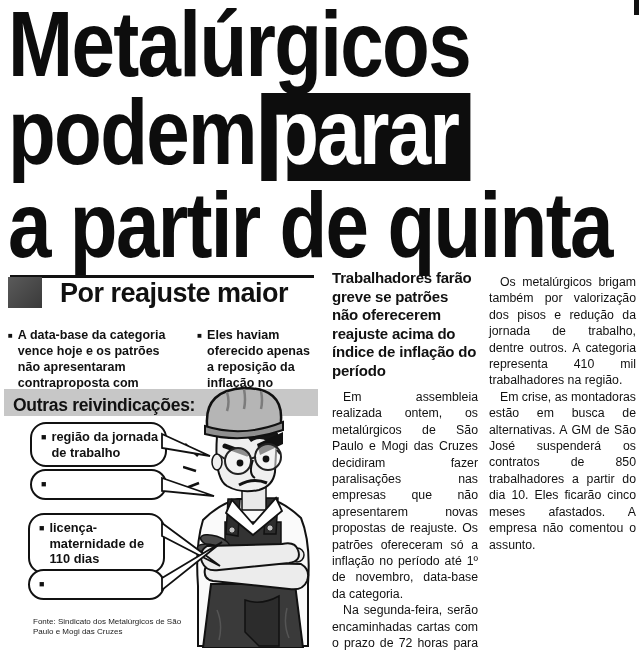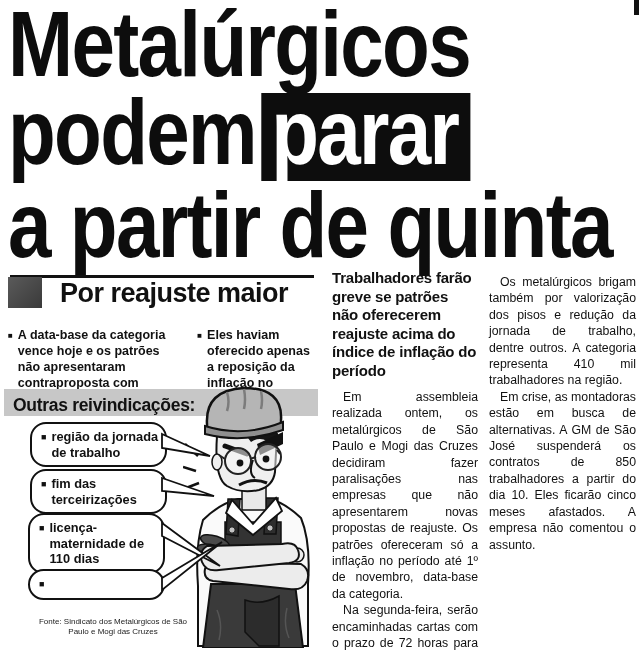--- a/index.html
+++ b/index.html
@@ -40,21 +40,21 @@
     font-size:12.8px; line-height:15.5px; font-weight:bold; z-index:2;
   }
   .bubble .bmark{font-size:9px; line-height:15.5px; margin-top:1px;}
   .bubble.b1{left:30px; top:152px;}
   .bubble.b2{left:30px; top:199px;}
   .bubble.b3{left:28px; top:243px;}
   .bubble.b4{left:28px; top:299px;}
   .tails{position:absolute; left:148px; top:150px; z-index:3;}
   .worker{position:absolute; left:183px; top:114px; z-index:1;}
   .info-source{position:absolute; left:33px; top:347px; width:160px; font-size:8px;
-    line-height:10px; color:#222;text-align:center;}
+    line-height:10px; color:#222;}
 
   
   .col{position:absolute; text-align:justify;}
   .col-mid{left:332px; top:269px; width:146px;}
   .col-right{left:489px; top:274px; width:147px;}
   .deck{font-size:15px; line-height:18.5px; font-weight:bold; letter-spacing:-0.2px;
     margin:0 0 9px 0; text-align:left;}
   .col p{margin:0; font-size:12.3px; line-height:16.4px; text-indent:11px;}
 </style>
 </head>
@@ -89,21 +89,20 @@
     <div class="demands-bar">
       <span class="demands-title">Outras reivindicações:</span>
     </div>
 
     <div class="bubble b1">
       <span class="bmark">■</span>
       <span>região da jornada de trabalho</span>
     </div>
     <div class="bubble b2">
       <span class="bmark">■</span>
-      <span>fim das terceirizações</span>
     </div>
     <div class="bubble b3">
       <span class="bmark">■</span>
       <span>licença-maternidade de 110 dias</span>
     </div>
     <div class="bubble b4">
       <span class="bmark">■</span>
     </div>
 
     <svg class="tails" width="80" height="230" viewBox="0 0 80 230">

